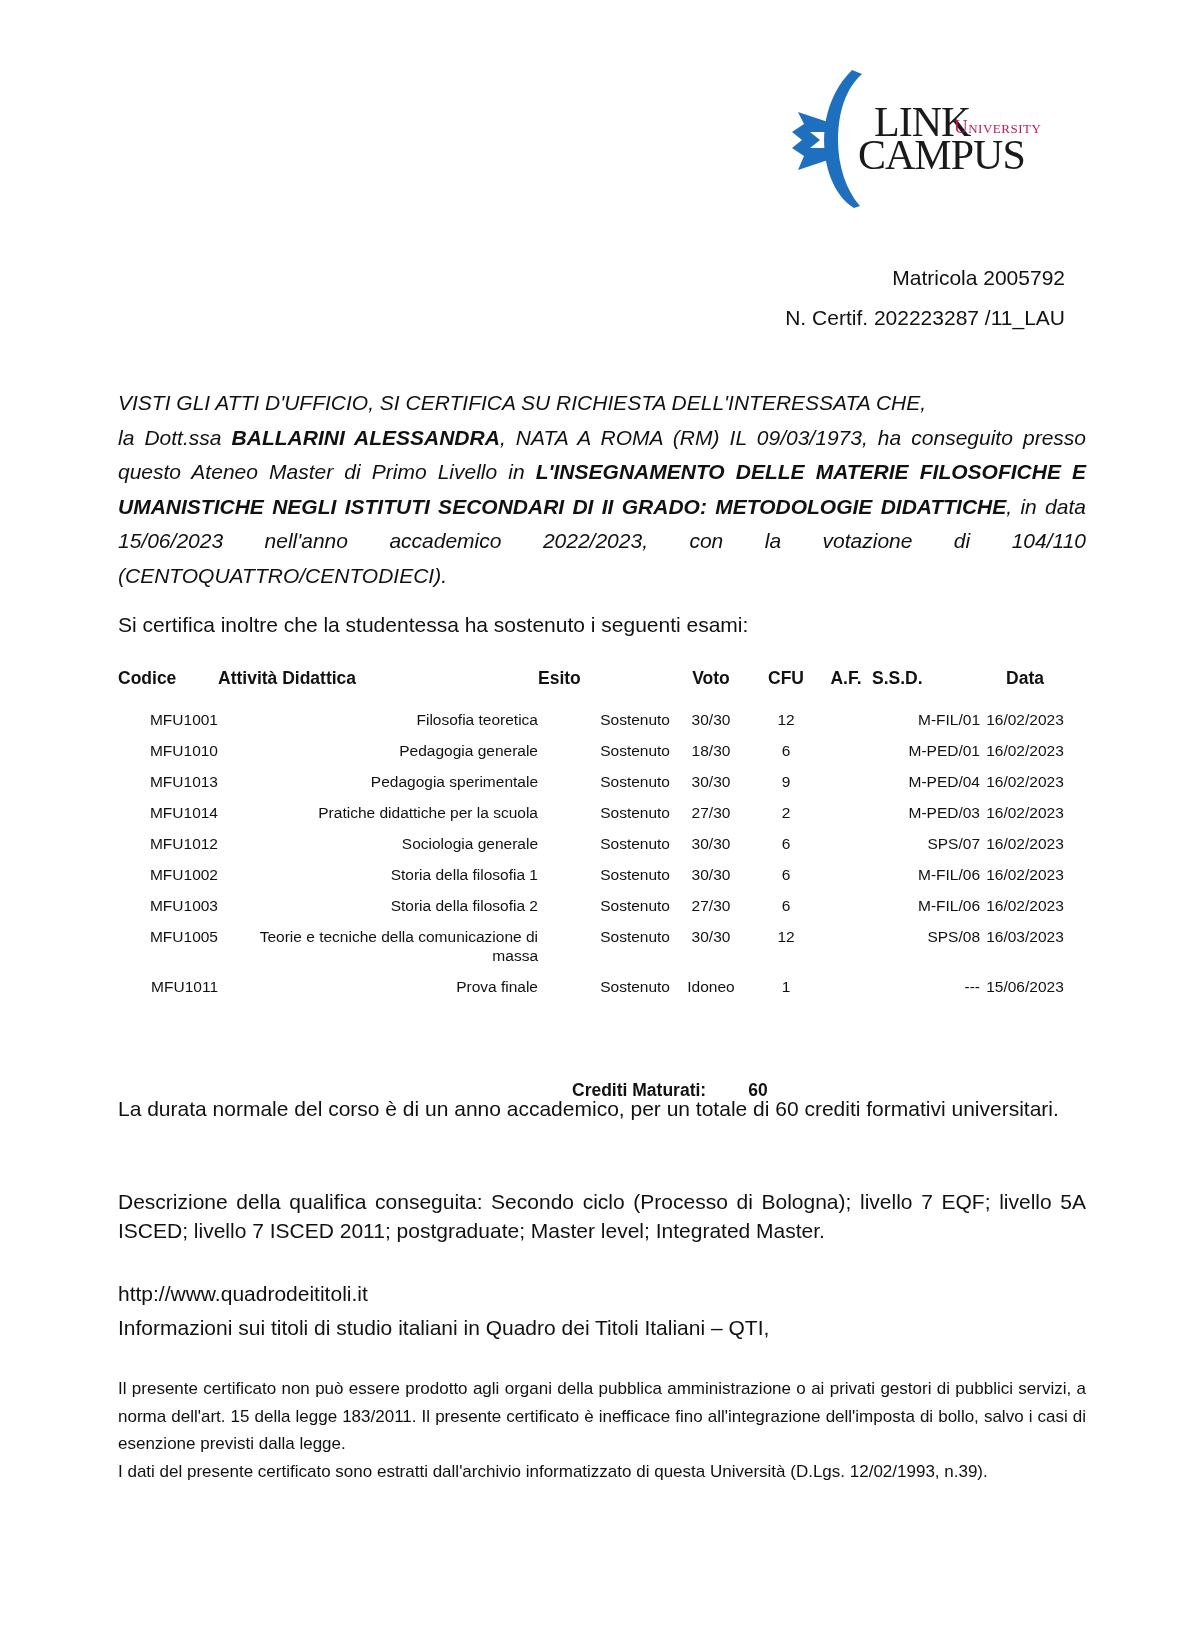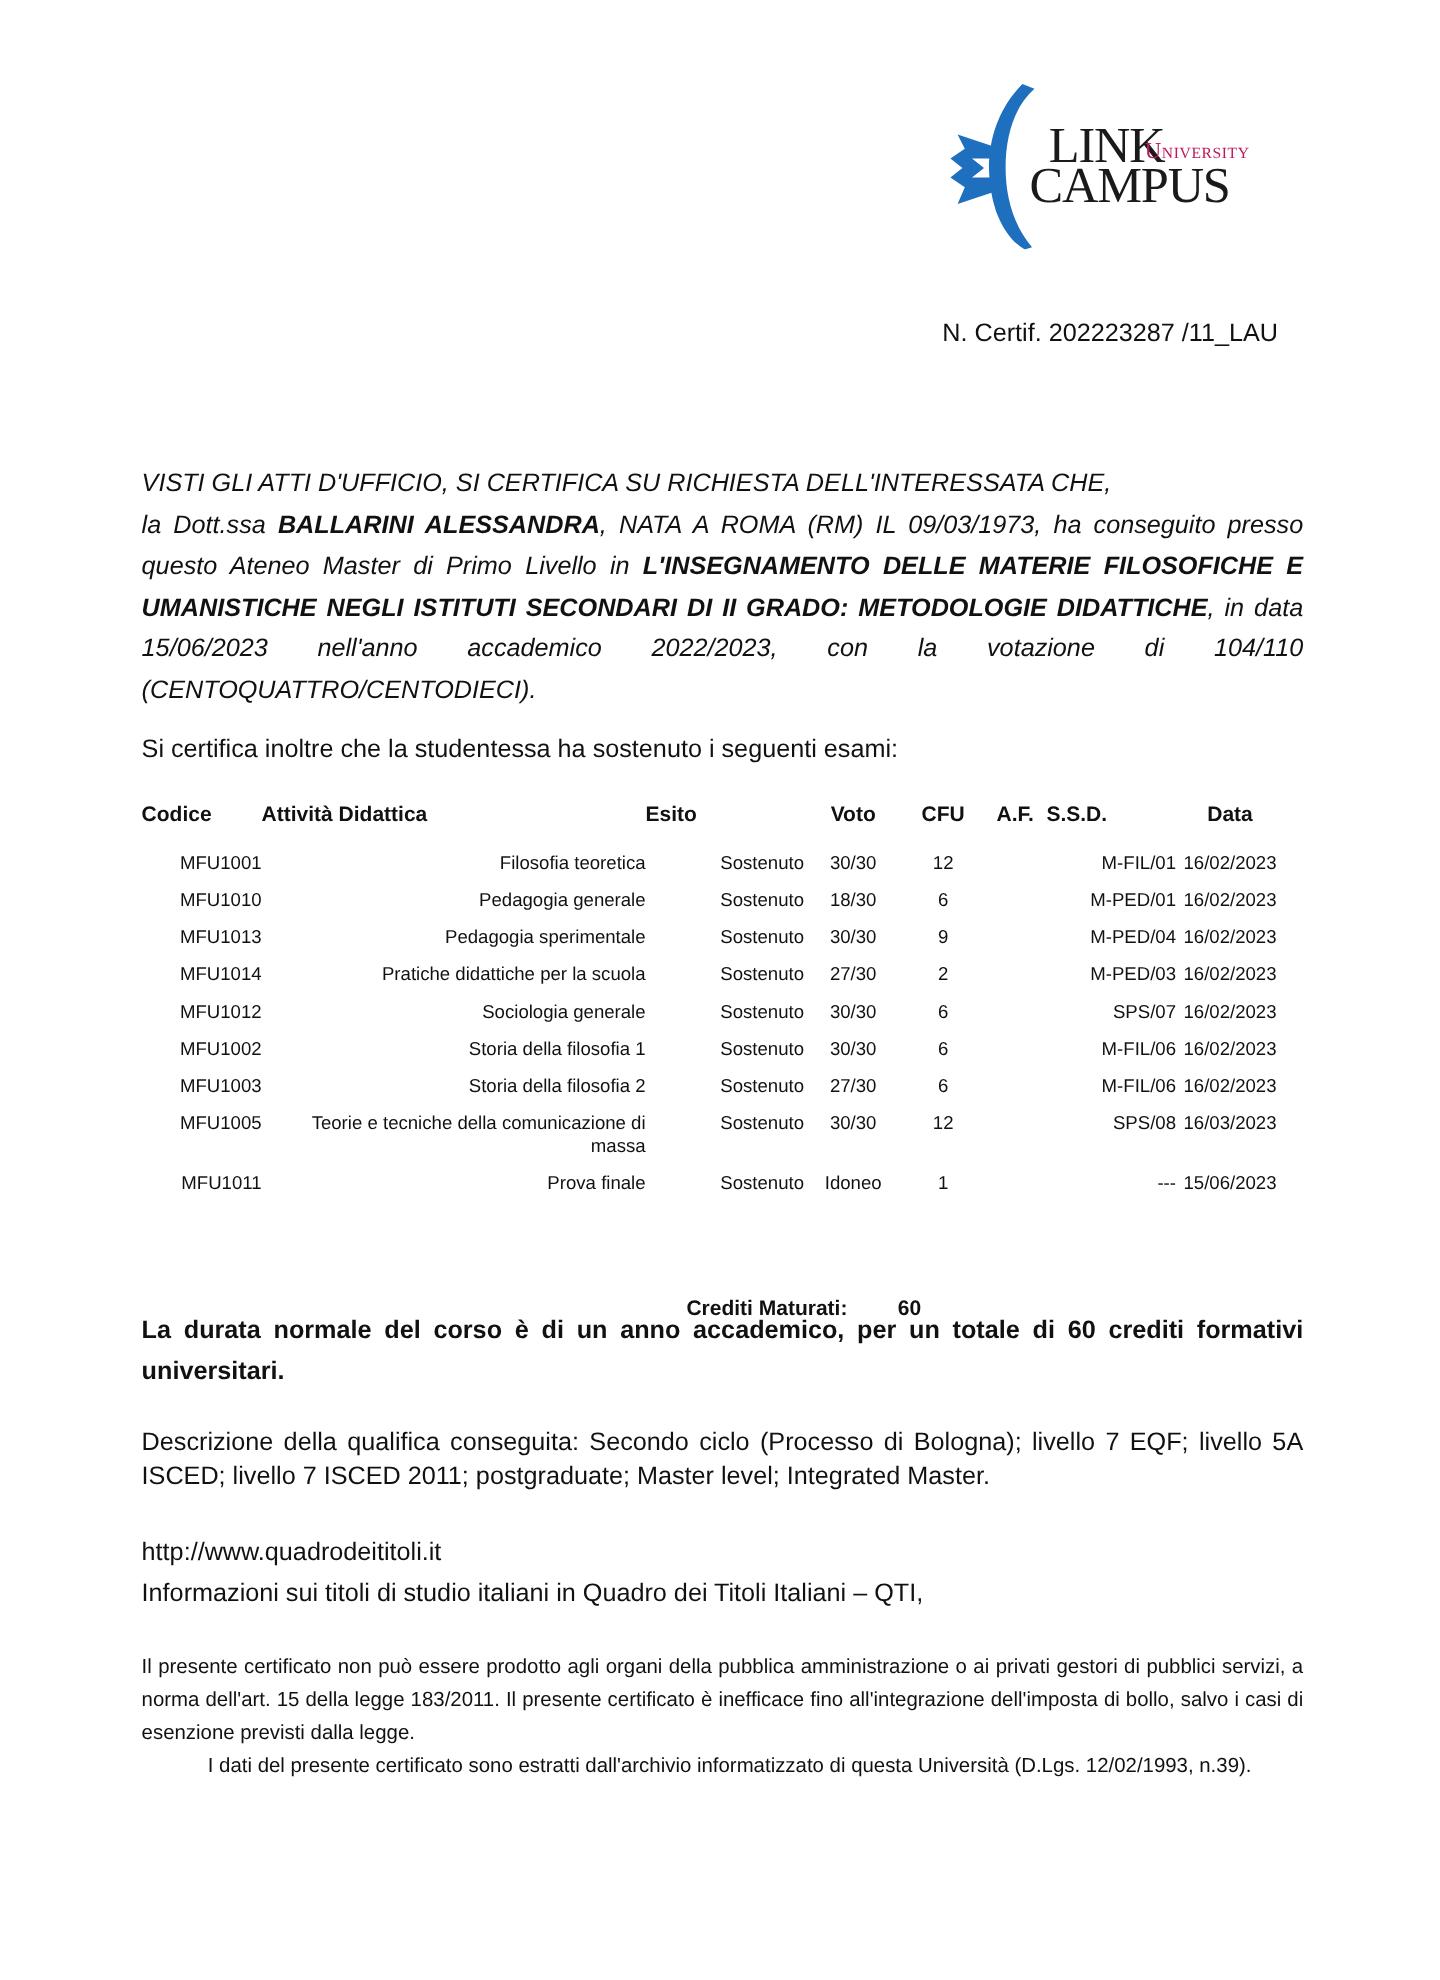--- a/index.html
+++ b/index.html
@@ -34,43 +34,44 @@
     .c-cfu { width: 68px; text-align: center !important; }
     .c-af { width: 52px; text-align: center !important; }
     .c-ssd { width: 108px; }
     .c-data { width: 90px; text-align: center !important; }
     td.c-code, td.c-att, td.c-esito, td.c-ssd { text-align: right; }
     tr.tall td { height: 50px; }
 
     .credits { position: absolute; left: 572px; top: 1080px; font-size: 17.5px; font-weight: bold; white-space: nowrap; }
     .credits .val { display: inline-block; margin-left: 42px; }
 
-    .durata { top: 1092px; font-size: 21px; line-height: 34px; text-align: justify; font-weight: bold; }
+    .durata { top: 1092px; font-size: 21px; line-height: 34px; text-align: justify; }
     .descr { top: 1188px; font-size: 21px; line-height: 28.5px; text-align: justify; }
     .info { top: 1277px; font-size: 21px; line-height: 34px; }
     .legal { top: 1375px; font-size: 17px; line-height: 27.5px; text-align: justify; }
     .legal p { margin: 0; }
-    .legal .last { text-align: center; white-space: nowrap; margin-left: 12px; }
+    .legal .last { text-align: left; white-space: nowrap; }
   </style>
 </head>
 <body>
 
 <div class="logo">
   <svg width="80" height="140" viewBox="0 0 80 140">
     <path d="M62 2 C34 30 28 72 40 108 C46 124 54 134 64 140 L70 138 C56 122 48 98 48 72 C48 44 56 20 72 6 Z" fill="#1f6fbf"></path>
     <polygon points="8,44 38,54 38,64 20,64 30,72 20,80 38,80 38,92 8,102 14,88 2,80 12,72 2,64 14,56" fill="#1f6fbf"></polygon>
   </svg>
   <div class="logo-text">
     <span class="logo-link">LINK</span>
     <span class="logo-campus">CAMPUS</span>
     <span class="logo-univ">University</span>
   </div>
 </div>
 
 <div class="refs">
+  <div>Matricola 2005792</div>
   <div>N. Certif. 202223287 /11_LAU</div>
 </div>
 
 <div class="body-block intro">
   <span class="first">VISTI GLI ATTI D'UFFICIO, SI CERTIFICA SU RICHIESTA DELL'INTERESSATA CHE,</span>
   <span>la Dott.ssa </span><span class="b">BALLARINI ALESSANDRA</span><span>, NATA A ROMA (RM) IL 09/03/1973, ha conseguito presso questo Ateneo Master di Primo Livello in  </span><span class="b">L'INSEGNAMENTO DELLE MATERIE FILOSOFICHE E UMANISTICHE NEGLI ISTITUTI SECONDARI DI II GRADO: METODOLOGIE DIDATTICHE</span><span>, in data 15/06/2023 nell'anno accademico 2022/2023, con la votazione di 104/110 (CENTOQUATTRO/CENTODIECI).</span>
 </div>
 
 <div class="body-block sub">Si certifica inoltre che la studentessa ha sostenuto i seguenti esami:</div>
 

